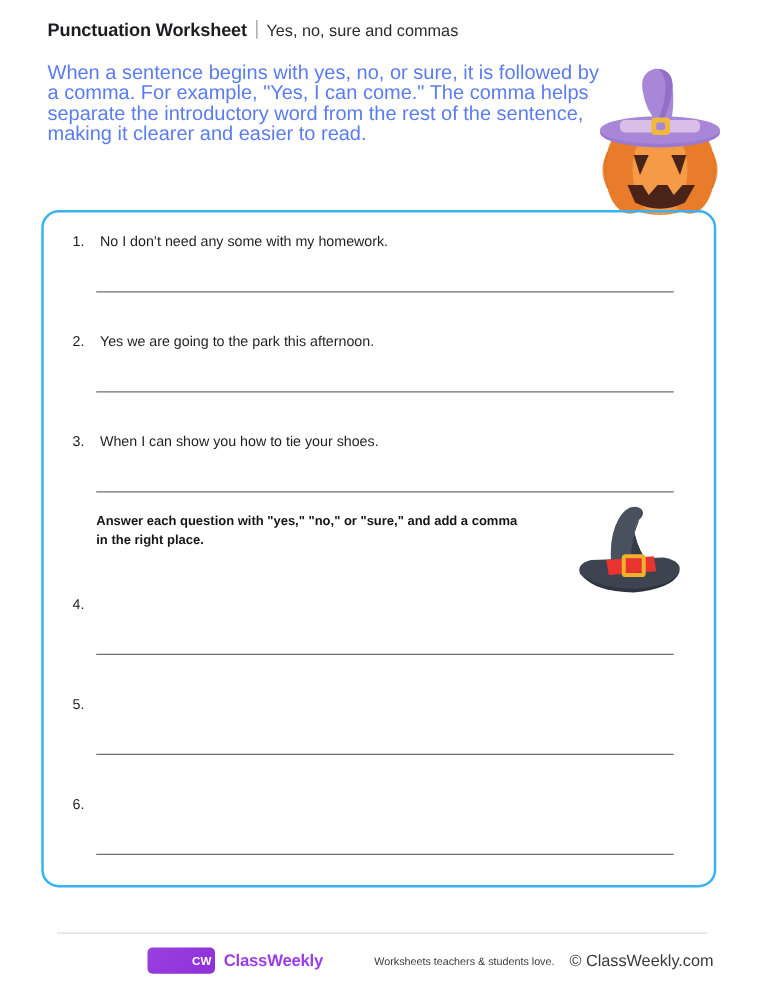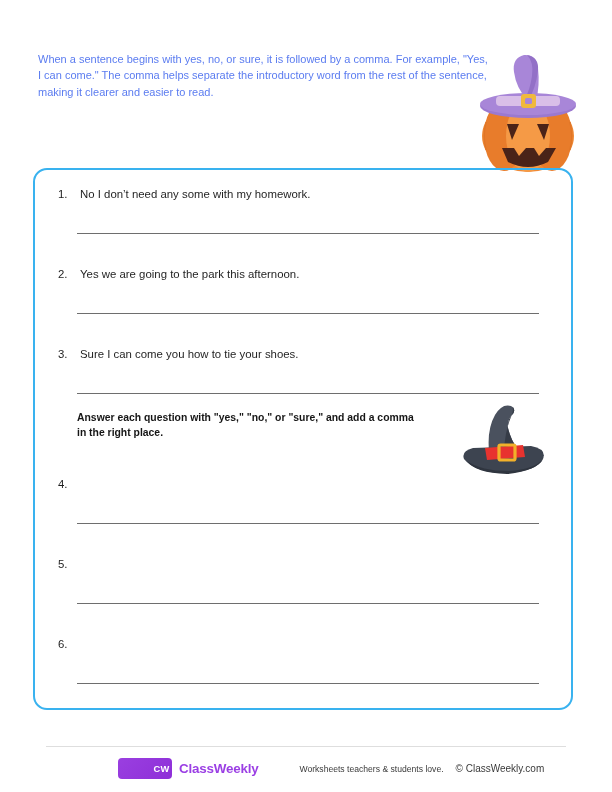--- a/index.html
+++ b/index.html
@@ -53,21 +53,21 @@
     font-size: 13px;
     font-weight: normal;
     color: #2b2b2b;
   }
 
   .intro {
     position: absolute;
     left: 38px;
     top: 51px;
     width: 452px;
-    font-size: 11px;
+    font-size: 16px;
     line-height: 16.3px;
     color: #5b7cf0;
   }
 
   .instructions {
     position: absolute;
     left: 38px;
     top: 109px;
     width: 420px;
     font-size: 10.3px;
@@ -181,29 +181,36 @@
     color: #9b3fe4;
     letter-spacing: -0.2px;
   }
   .tagline {
     margin-left: 41px;
     font-size: 8.6px;
     color: #3a3a3a;
   }
   .copyright {
     margin-left: 12px;
-    font-size: 10px;
+    font-size: 13px;
     color: #3a3a3a;
   }
 </style>
 </head>
 <body>
 
 <div class="page">
 
+  <div class="header">
+    <div class="title-row">
+      <span class="title-main">Punctuation Worksheet</span>
+      <span class="title-sep"></span>
+      <span class="title-sub">Yes, no, sure and commas</span>
+    </div>
+  </div>
 
   <div class="intro">When a sentence begins with yes, no, or sure, it is followed by a comma. For example, "Yes, I can come." The comma helps separate the introductory word from the rest of the sentence, making it clearer and easier to read.</div>
 
 
   <div class="art-pumpkin">
     <svg viewBox="0 0 108 124" width="108" height="124" xmlns="http://www.w3.org/2000/svg">
 
       <ellipse cx="54" cy="84" rx="46" ry="36" fill="#f08a36"></ellipse>
       <ellipse cx="30" cy="84" rx="20" ry="35" fill="#e87c2b"></ellipse>
       <ellipse cx="78" cy="84" rx="20" ry="35" fill="#e87c2b"></ellipse>
@@ -243,21 +250,21 @@
       <div class="qrow" style="top:97px;">
         <span class="qnum">2.</span>
         <span>Yes we are going to the park this afternoon.</span>
       </div>
       <div class="answer-line" style="top:143px;"></div>
     </div>
 
     <div class="qitem">
       <div class="qrow" style="top:177px;">
         <span class="qnum">3.</span>
-        <span>Sure I can come you how to tie your shoes.</span>
+        <span>When I can show you how to tie your shoes.</span>
       </div>
       <div class="answer-line" style="top:223px;"></div>
     </div>
 
     <div class="midnote">Answer each question with "yes," "no," or "sure," and add a comma in the right place.</div>
 
     <div class="qitem">
       <div class="qrow" style="top:307px;">
         <span class="qnum">4.</span>
       </div>

